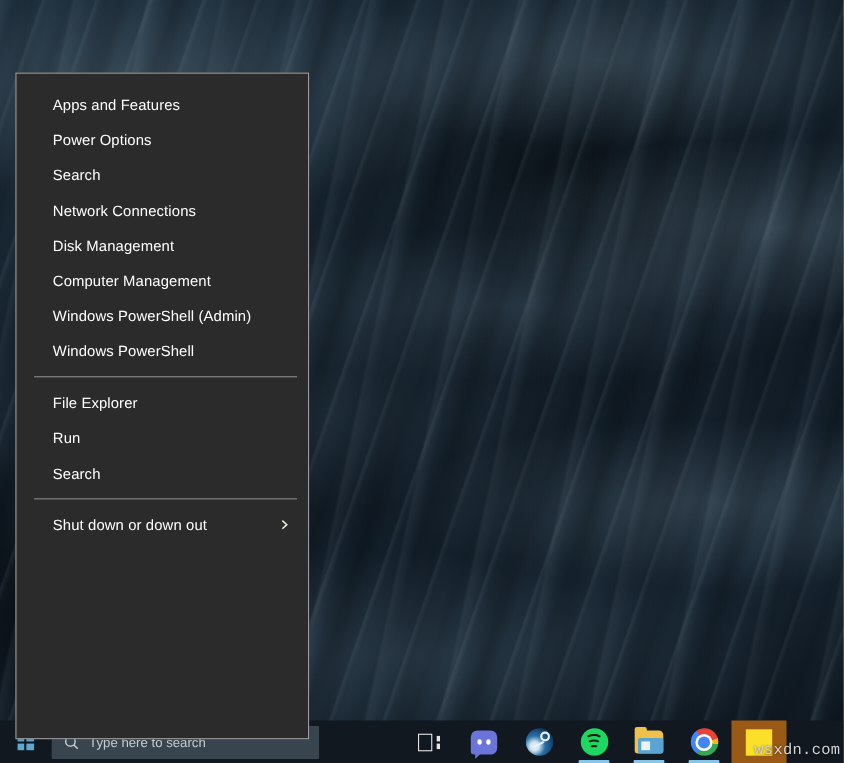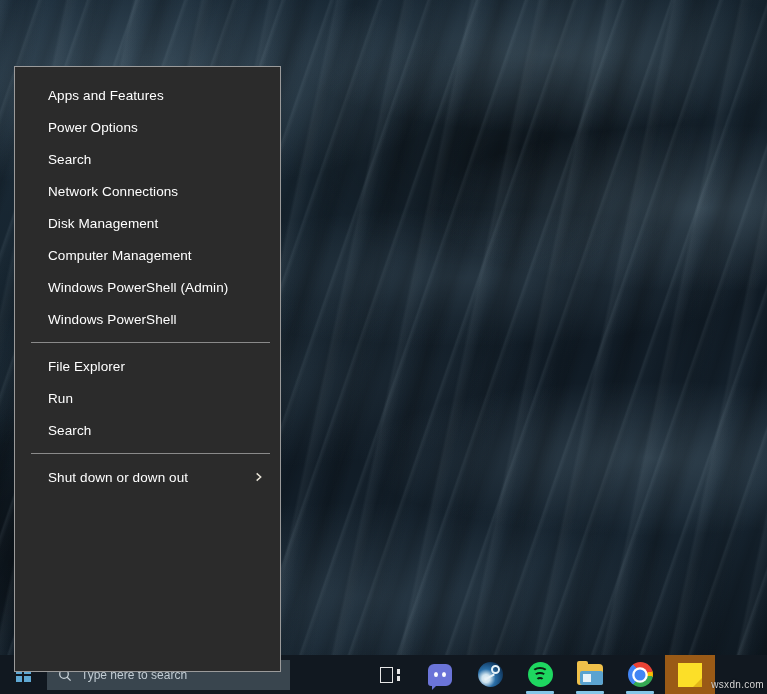--- a/index.html
+++ b/index.html
@@ -279,25 +279,25 @@
     position:absolute; right:0; bottom:0;
     border-right:9px solid #e2b718;
     border-top:9px solid transparent;
   }
 
   
   #watermark {
     position:absolute;
     right:3px; bottom:4px;
     color:#d4d4d4;
-    font-size:10px;
+    font-size:14px;
     letter-spacing:0.3px;
     z-index:40;
     text-shadow:0 0 2px rgba(0,0,0,0.55);
-    font-family:Liberation Sans, sans-serif;
+    font-family:Liberation Mono, monospace;
   }
 </style>
 </head>
 <body>
 
 <div id="screen">
 
   <div id="wallpaper"></div>
 
   <div id="winx-menu">

